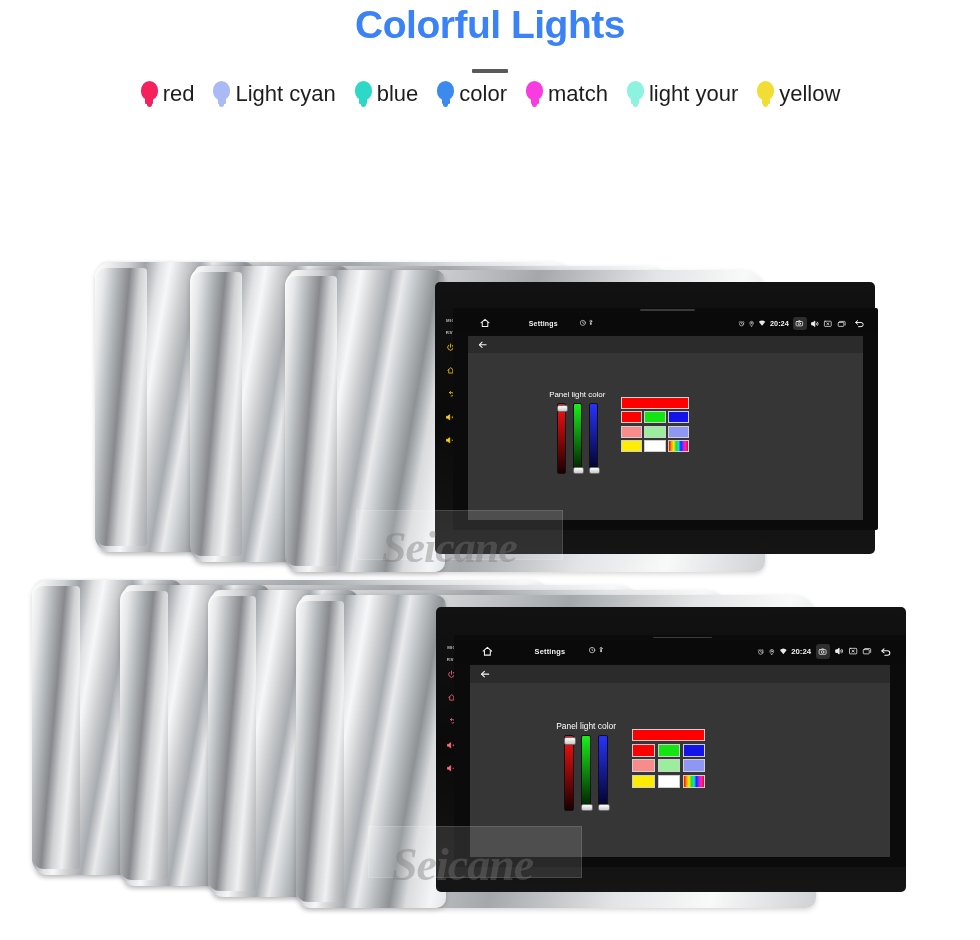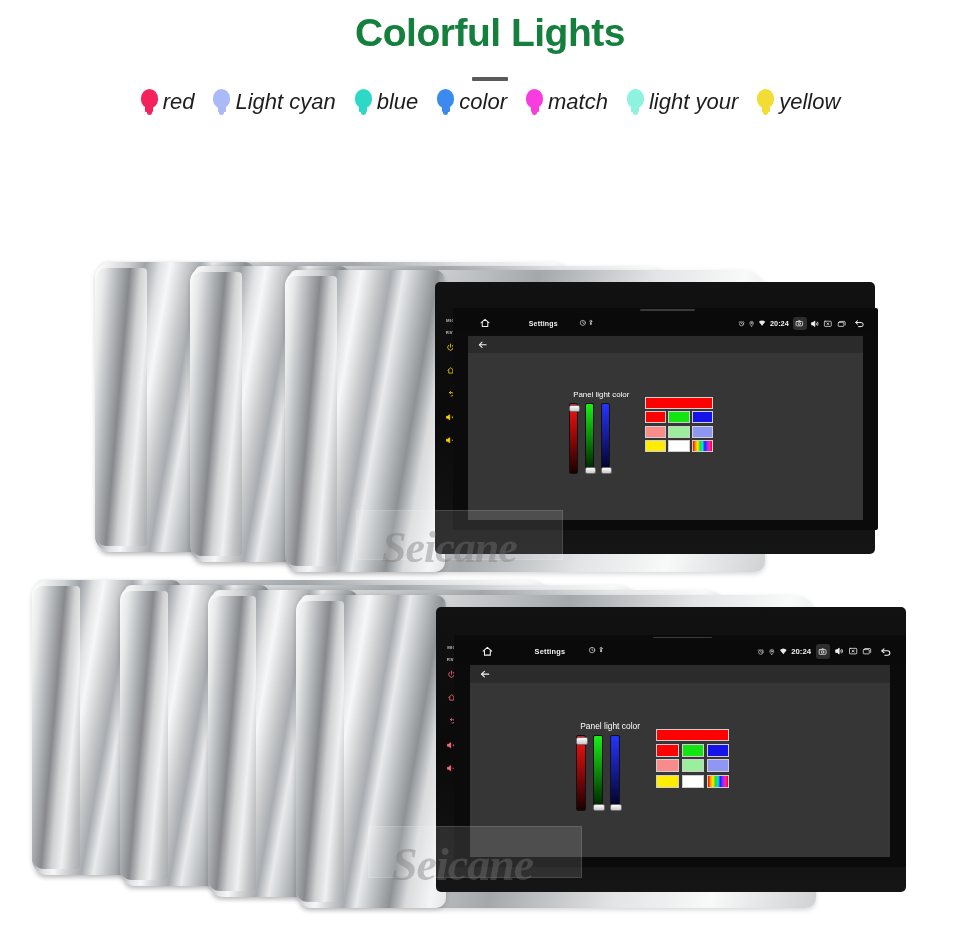--- a/index.html
+++ b/index.html
@@ -6,22 +6,22 @@
   body{
     width:980px;height:940px;background:#ffffff;overflow:hidden;
     font-family:"Liberation Sans", sans-serif;
     -webkit-font-smoothing:antialiased;
   }
   .page{position:relative;width:980px;height:940px;}
 
   
   .hero{position:absolute;left:0;top:0;width:980px;}
   .hero-title{
-    text-align:center;font-size:39px;font-weight:bold;color:#15803d;
-    letter-spacing:-0.5px;margin-top:12px;line-height:1.1;
+    text-align:center;font-size:39px;font-weight:bold;color:#3b82f6;
+    letter-spacing:-0.5px;margin-top:4px;line-height:1.1;
   }
   .hero-rule{
     width:36px;height:4px;background:#5a5a5a;margin:22px auto 0 auto;border-radius:1px;
   }
   .hero-sub{
     margin:16px auto 0 auto;width:900px;text-align:center;
     font-size:23px;color:#2b2b2b;line-height:1.62;font-weight:400;
   }
 
   
@@ -33,21 +33,21 @@
   .bulb{width:19px;height:27px;position:relative;display:inline-block;margin-right:4px;}
   .bulb .glass{
     position:absolute;left:1px;top:0;width:17px;height:19px;border-radius:50% 50% 45% 45%;
   }
   .bulb .neck{
     position:absolute;left:5.5px;top:17px;width:8px;height:6px;border-radius:1px;
   }
   .bulb .tip{
     position:absolute;left:7px;top:22.5px;width:5px;height:4px;border-radius:0 0 50% 50%;
   }
-  .legend-label{font-size:22px;color:#1d1d1d;white-space:nowrap;font-style:italic;}
+  .legend-label{font-size:22px;color:#1d1d1d;white-space:nowrap;}
 
   
   .cluster{position:absolute;}
   .unit{position:absolute;}
 
   
   .housing{
     position:absolute;left:0;top:0;width:100%;height:100%;
     border-radius:16px 10px 10px 16px;
     background:linear-gradient(100deg,#ffffff 0%,#f2f2f2 6%,#cfd1d3 16%,#9fa3a7 24%,
@@ -99,21 +99,21 @@
   .sb-right .cell{display:flex;align-items:center;justify-content:center;}
   .sb-clock{letter-spacing:0px;font-weight:bold;}
   .sb-cam{background:#2e2e2e;border-radius:3px;}
 
   .appbar{
     position:absolute;left:3.6%;background:#2b2b2b;display:flex;align-items:center;
   }
   .appbody{position:absolute;left:3.6%;background:#363636;}
 
   .pl-wrap{position:absolute;display:flex;align-items:flex-start;}
-  .pl-label{color:#ffffff;text-align:right;margin-left:24px;}
+  .pl-label{color:#ffffff;text-align:right;}
   .sliders{display:flex;align-items:flex-end;}
   .slider{position:relative;border-radius:2px;border:1px solid #111;}
   .slider .thumb{
     position:absolute;left:-1px;width:calc(100% + 2px);
     background:linear-gradient(180deg,#fdfdfd,#c9c9c9);
     border:1px solid #6e6e6e;border-radius:2px;
   }
   .swatches{display:flex;flex-direction:column;}
   .sw-row{display:flex;}
   .sw{border:1px solid #cfcfcf;box-sizing:border-box;}

